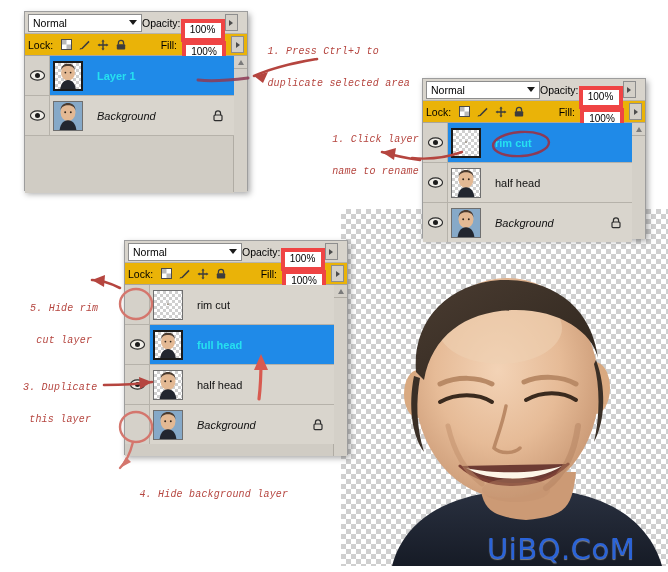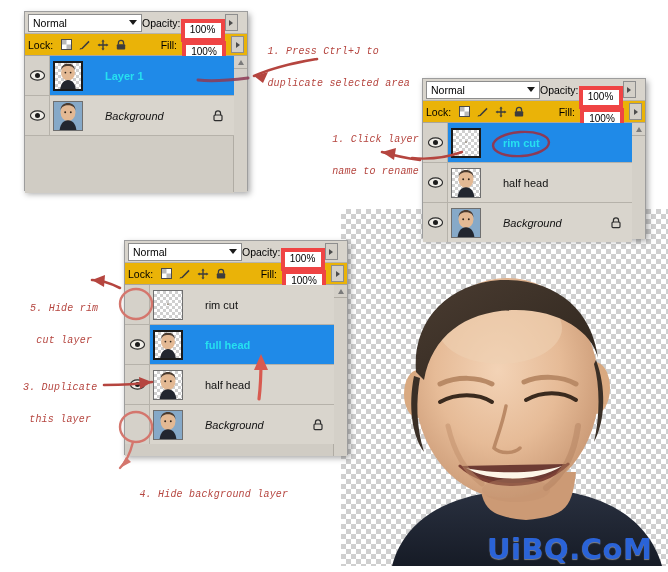--- a/index.html
+++ b/index.html
@@ -129,21 +129,21 @@
   .thumb.active-thumb{border:2px solid #1a1a1a;}
   .thumb .tchk{
     position:absolute;inset:0;
     background-image:
       linear-gradient(45deg,#cfcfcf 25%,transparent 25%,transparent 75%,#cfcfcf 75%),
       linear-gradient(45deg,#cfcfcf 25%,transparent 25%,transparent 75%,#cfcfcf 75%);
     background-size:6px 6px;background-position:0 0,3px 3px;background-color:#fff;
   }
   .thumb .tface{position:absolute;inset:0;}
   .layer-name{
-    margin-left:22px;font-size:11px;color:#111;white-space:nowrap;
+    margin-left:14px;font-size:11px;color:#111;white-space:nowrap;
   }
   .layer-name.editing{
     color:#26e0f0;font-weight:bold;
   }
   .layer-name.italic{font-style:italic;}
   .lock-cell{
     margin-left:auto;margin-right:10px;display:flex;align-items:center;
   }
   .layer-empty{background:#d0ccc4;margin-right:13px;}
 
@@ -159,21 +159,21 @@
     letter-spacing:.2px;
   }
   .anno.center{text-align:center;}
   .anno.right{text-align:right;}
   svg.ink{position:absolute;overflow:visible;pointer-events:none;}
 
   
   .watermark{
     position:absolute;
     font-family:"DejaVu Sans", sans-serif;
-    font-weight:bold;
+    font-weight:normal;
     font-size:29px;
     color:#2a63d8;
     letter-spacing:.5px;
     text-shadow:0 1px 1px rgba(255,255,255,.45);
   }
 </style>
 </head>
 <body>
 
 <div class="canvas-checker" style="left:341px;top:209px;width:327px;height:357px;"></div>

